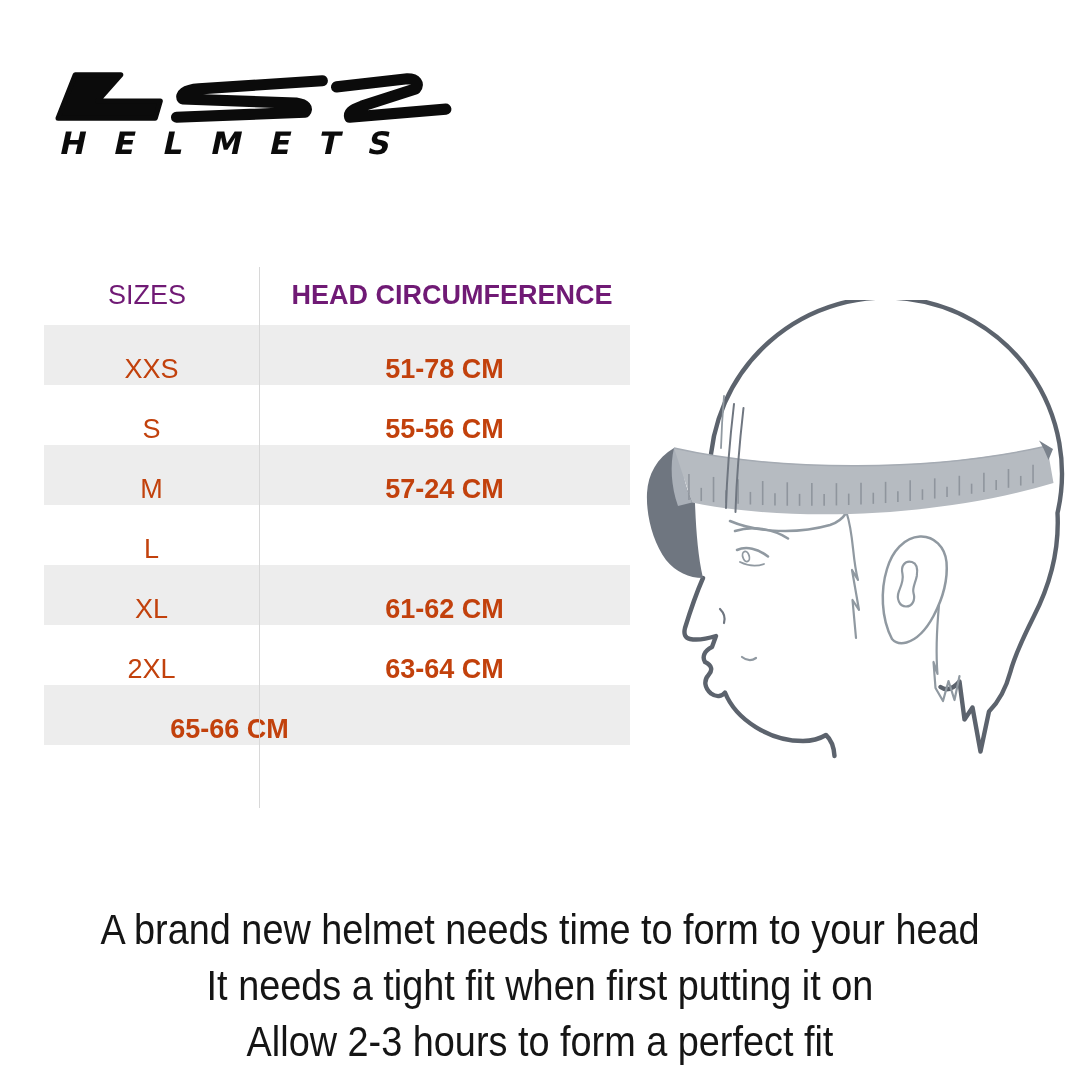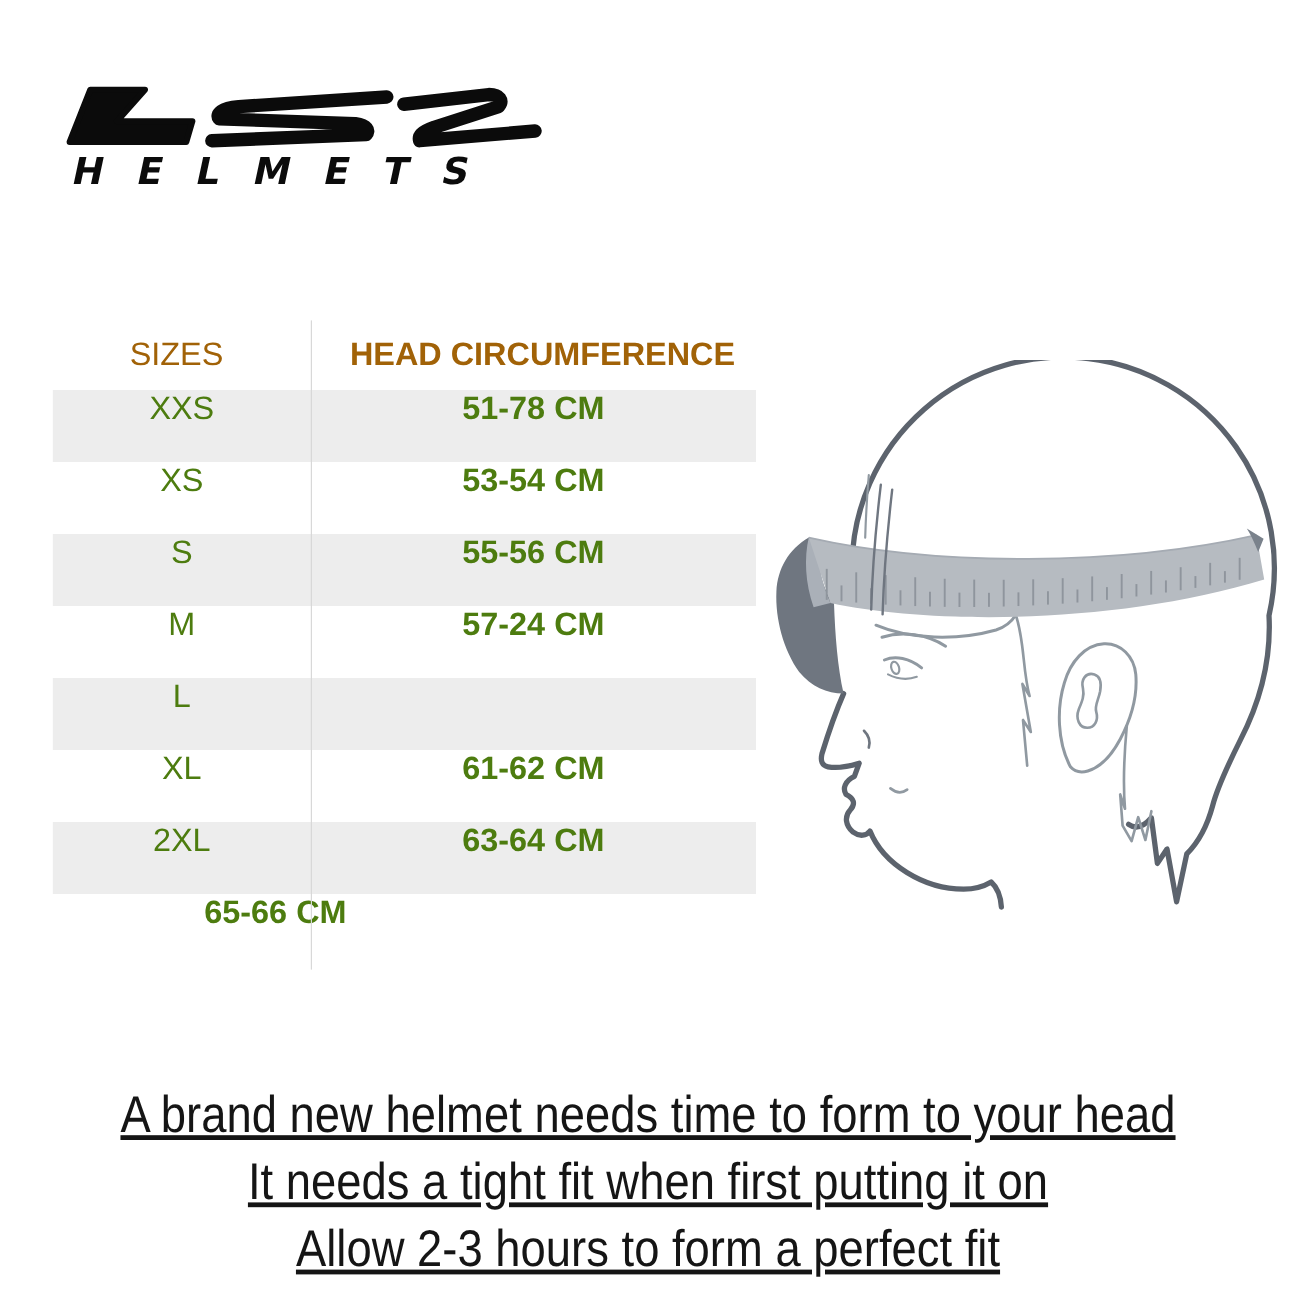--- a/index.html
+++ b/index.html
@@ -11,28 +11,28 @@
   #logo{position:absolute;left:55px;top:70px;width:400px;height:110px;}
   #ls2-svg{position:absolute;left:0;top:0;}
   #wordmark{
     position:absolute;left:2px;top:56px;
     font-family:"DejaVu Sans",sans-serif;font-weight:bold;font-size:31px;line-height:34px;
     letter-spacing:28px;color:#0b0b0b;transform:skewX(-12deg);transform-origin:left bottom;
     white-space:nowrap;
   }
   
   #size-chart{position:absolute;left:44px;top:265px;width:586px;}
-  .t-head{display:flex;height:60px;align-items:center;color:#a16207;font-size:27px;gap:24px;}
-  .t-row{display:flex;height:60px;align-items:flex-start;color:#4d7c0f;font-size:27px;}
+  .t-head{display:flex;height:60px;align-items:center;color:#701a75;font-size:27px;gap:24px;}
+  .t-row{display:flex;height:60px;align-items:flex-end;color:#c2410c;font-size:27px;}
   .tbody .t-row:nth-child(odd){background:#ededed;}
   .col-size{width:215px;text-align:center;}
   .col-circ{width:371px;text-align:center;font-weight:bold;}
   #col-divider{position:absolute;left:215px;top:2px;width:1px;height:541px;background:#d8d8d8;}
   
-  #note{position:absolute;left:0;top:901px;width:1080px;color:#151515;text-decoration:underline;}
+  #note{position:absolute;left:0;top:901px;width:1080px;color:#151515;}
   .note-line{
     display:block;text-align:center;font-size:43px;line-height:56px;
     transform:scaleX(0.88);transform-origin:center;white-space:nowrap;
   }
   
   #head-illustration{position:absolute;left:640px;top:300px;width:440px;height:480px;}
 </style>
 </head>
 <body>
 
@@ -51,24 +51,20 @@
 
   <div id="size-chart">
     <div class="t-head">
       <div class="col-size">SIZES</div>
       <div class="col-circ">HEAD CIRCUMFERENCE</div>
     </div>
     <div class="tbody">
       <div class="t-row">
         <div class="col-size">XXS</div>
         <div class="col-circ">51-78 CM</div>
-      </div>
-      <div class="t-row">
-        <div class="col-size">XS</div>
-        <div class="col-circ">53-54 CM</div>
       </div>
       <div class="t-row">
         <div class="col-size">S</div>
         <div class="col-circ">55-56 CM</div>
       </div>
       <div class="t-row">
         <div class="col-size">M</div>
         <div class="col-circ">57-24 CM</div>
       </div>
       <div class="t-row">

